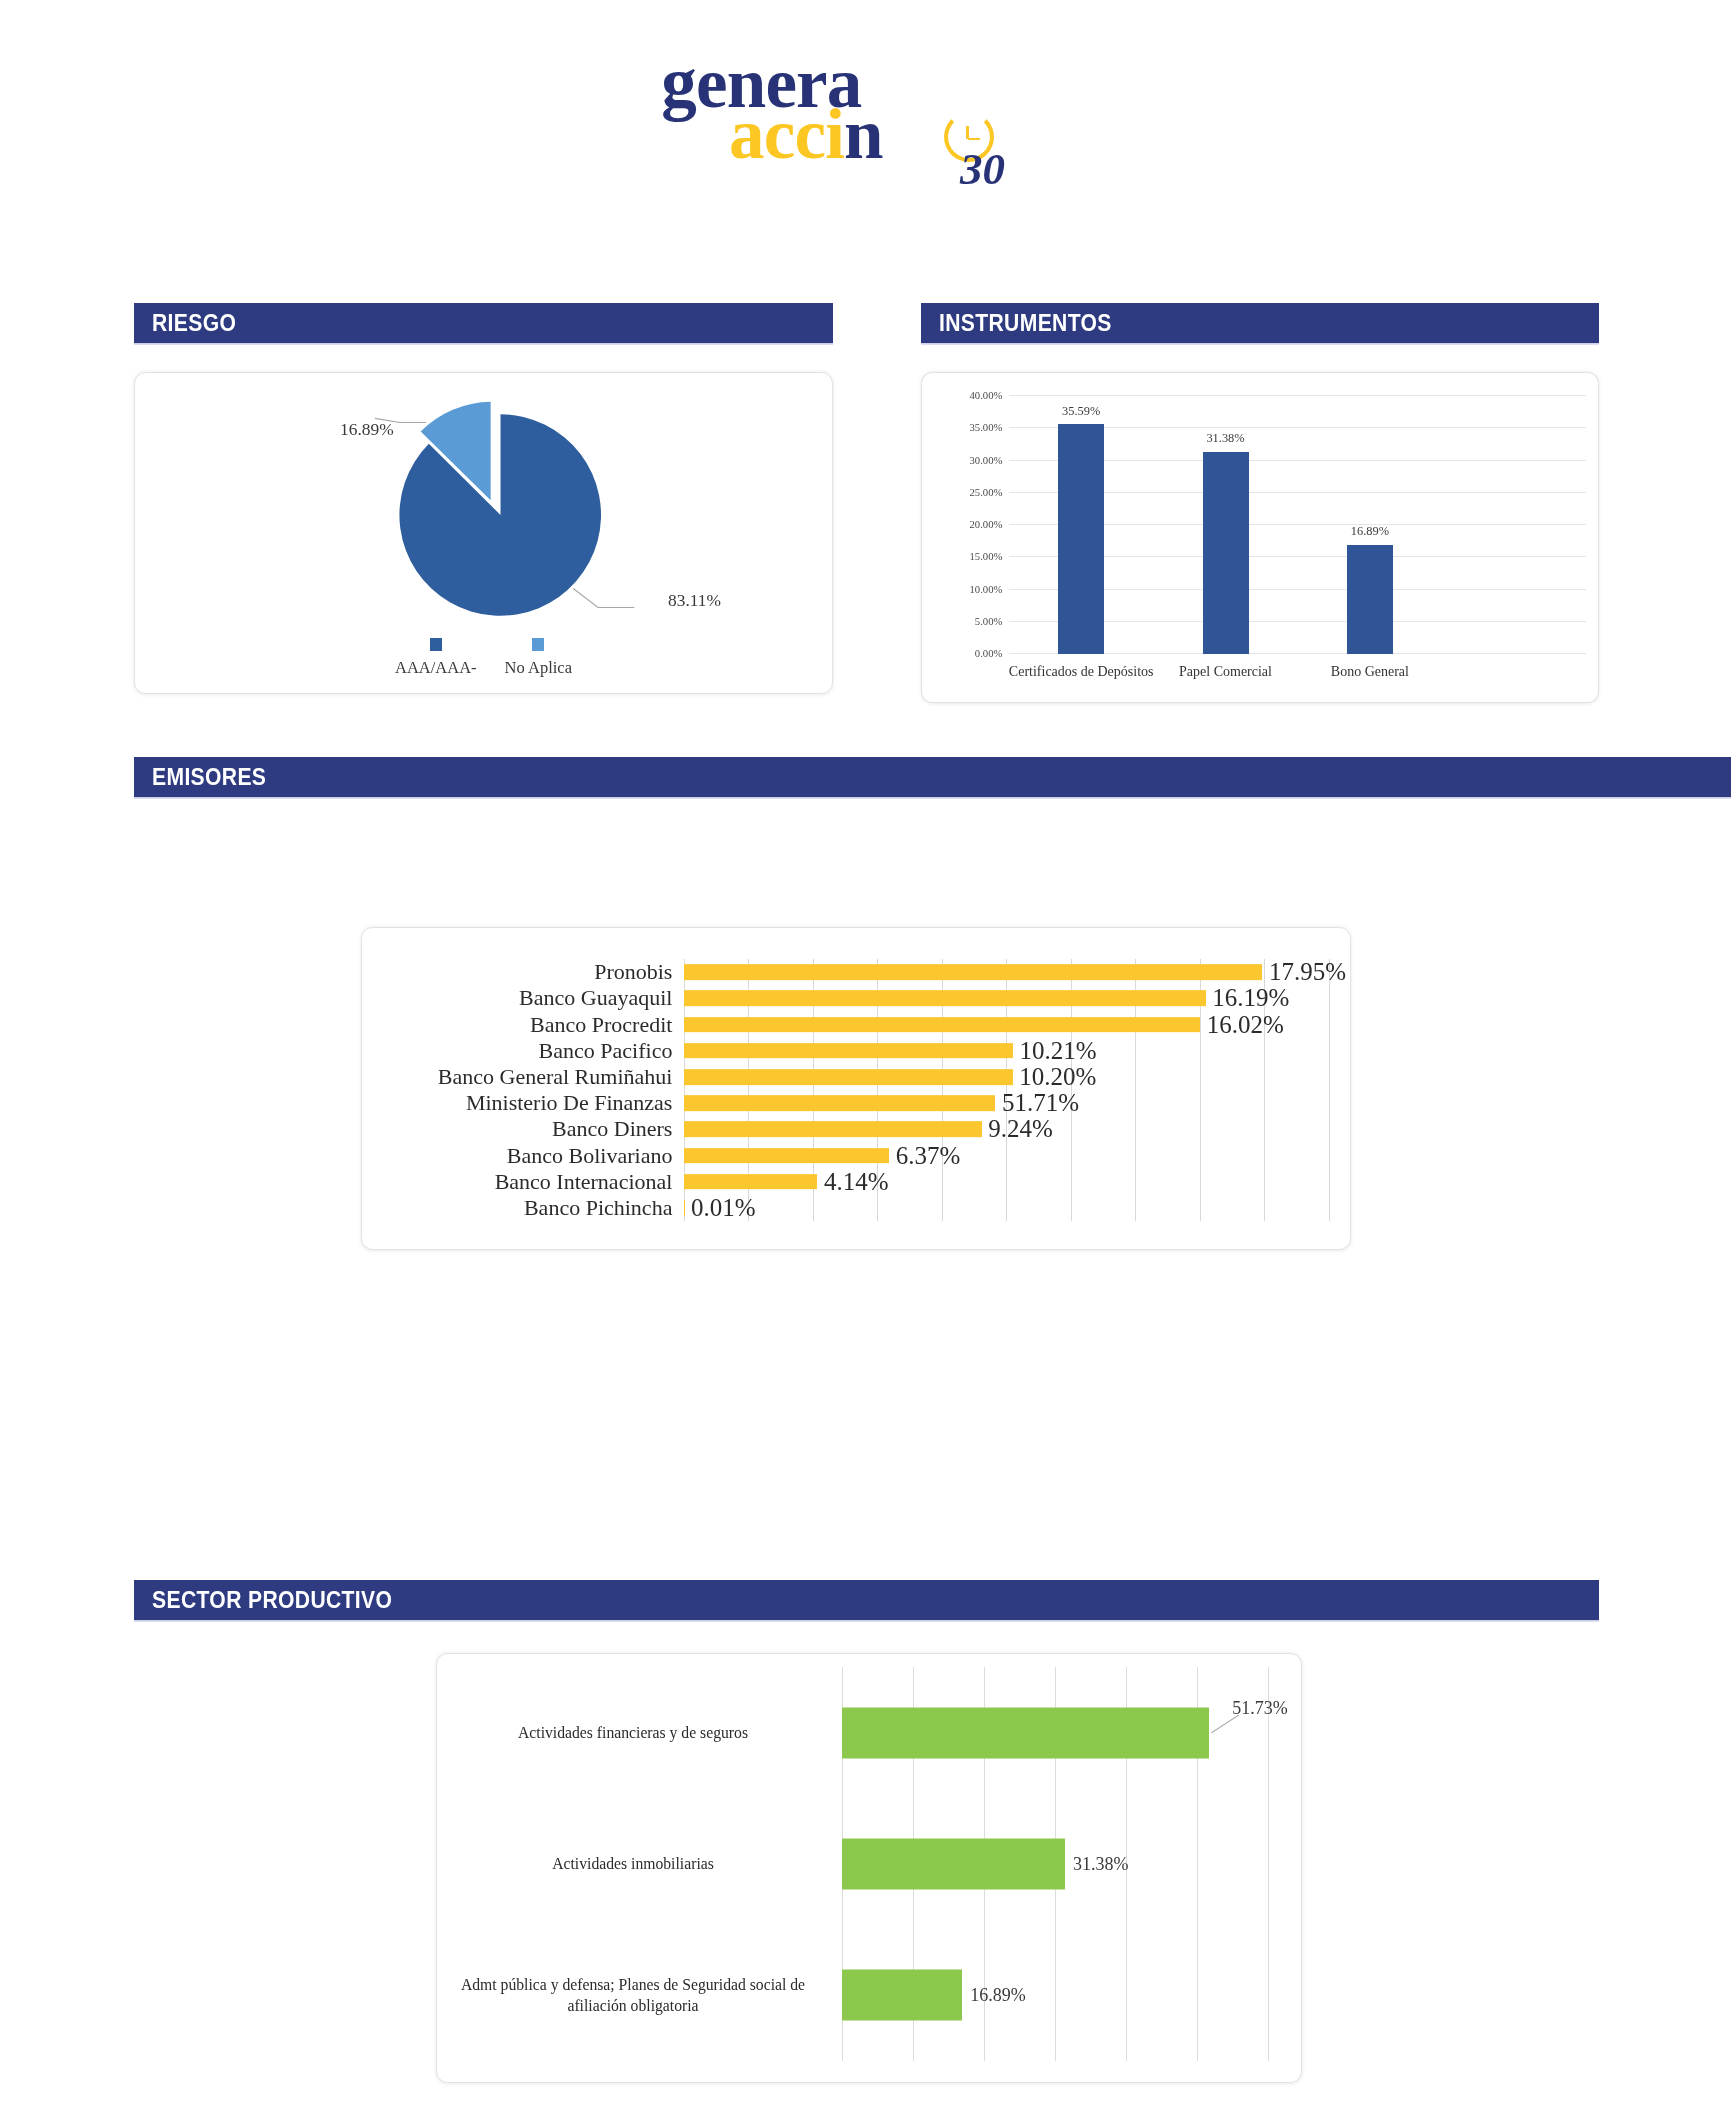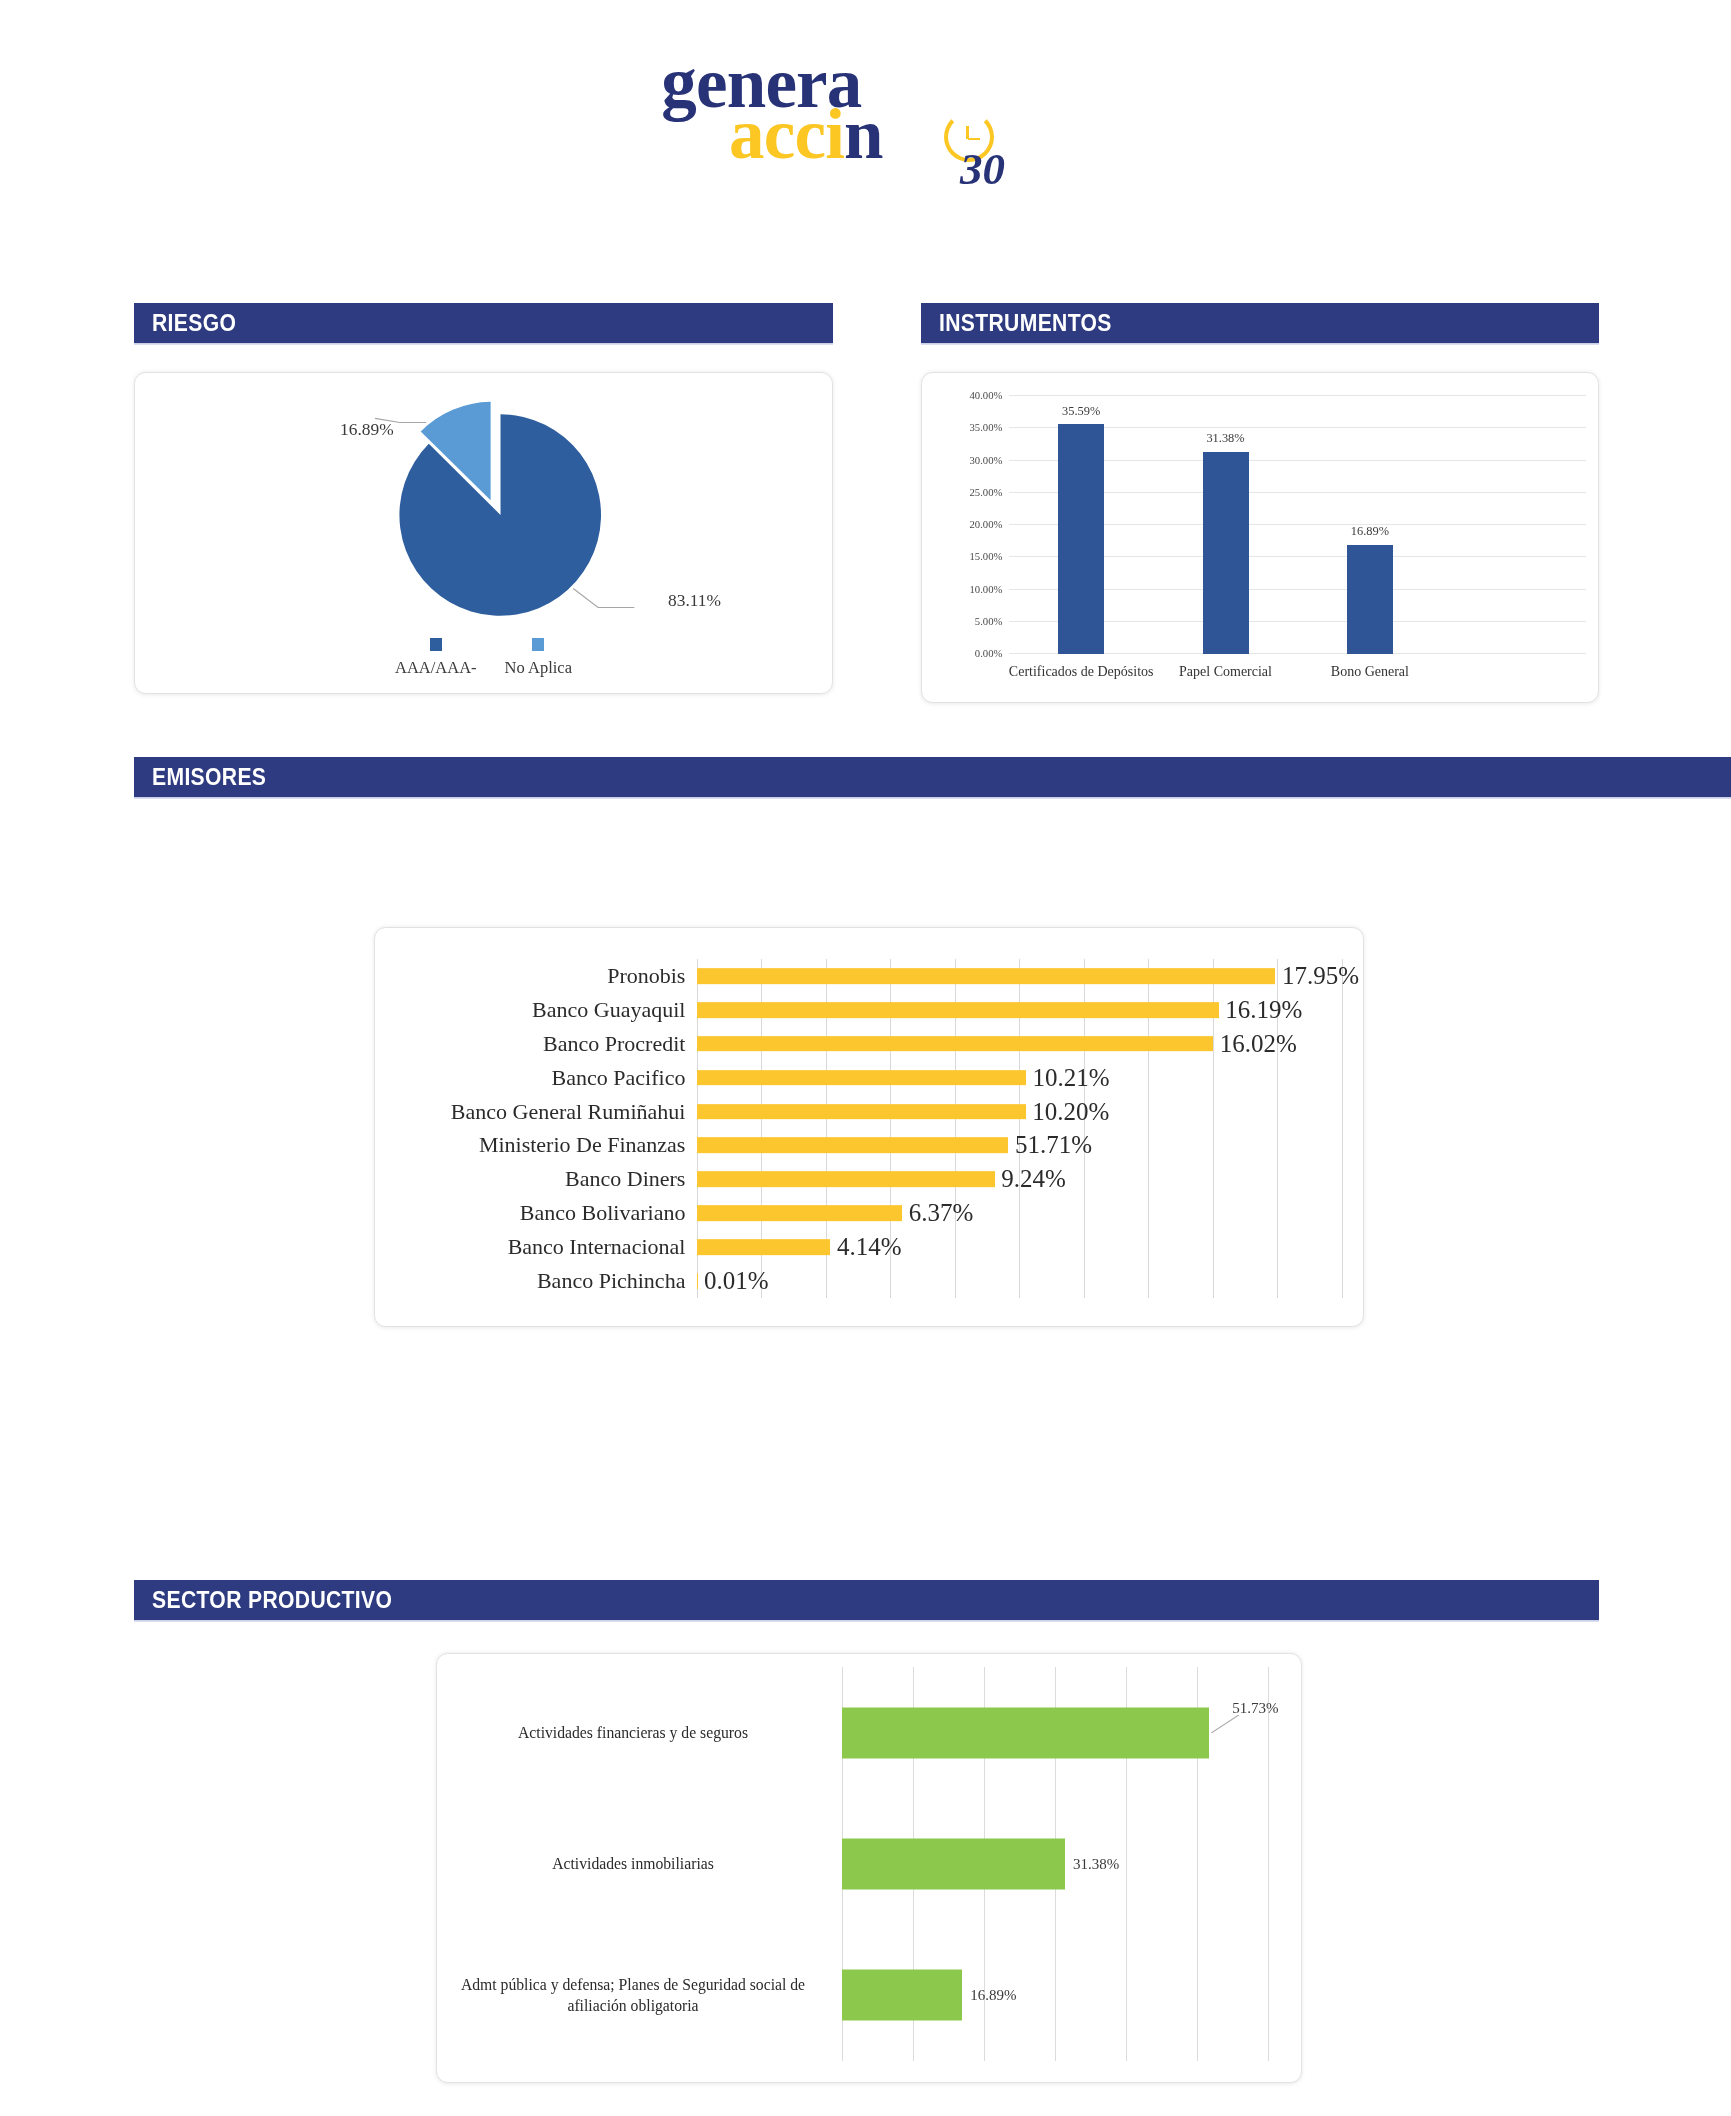--- a/index.html
+++ b/index.html
@@ -179,21 +179,21 @@
   .sbar-catlbl {
     position: absolute; right: calc(100% + 15px); top: 50%;
     transform: translateY(-50%);
     font-family: "Liberation Serif", serif;
     font-size: 15.7px; color: #2b2b2b; text-align: center;
     line-height: 1.35; width: 388px;
   }
   .sbar-vallbl {
     position: absolute; top: 50%; transform: translateY(-50%);
     font-family: "Liberation Serif", serif;
-    font-size: 15px; color: #3a3a3a; white-space: nowrap;
+    font-size: 18px; color: #3a3a3a; white-space: nowrap;
   }
   .leader { position: absolute; pointer-events: none; }
 </style>
 </head>
 <body>
 
 <div class="logo-wrap">
   <div class="logo-genera">genera</div>
   <div class="logo-accion">
     <span class="y">acci</span><span class="n">n</span>
@@ -283,21 +283,21 @@
           <div class="vbar-catlbl">Bono General</div>
         </div>
       </div>
   </div>
 </div>
 
 <div class="sec-header" style="left:134px; top:757px; width:1678px;">
   <span>EMISORES</span>
 </div>
 
-<div class="card" style="left:374px; top:927px; width:990px; height:400px;text-decoration:underline;">
+<div class="card" style="left:361px; top:927px; width:990px; height:323px;text-decoration:underline;">
   <div class="hbar-wrap">
     <div class="hbar-plot" id="hbar-plot">
         <div class="hbar-vgrid" style="left: 0%;"></div>
         <div class="hbar-vgrid" style="left: 10%;"></div>
         <div class="hbar-vgrid" style="left: 20%;"></div>
         <div class="hbar-vgrid" style="left: 30%;"></div>
         <div class="hbar-vgrid" style="left: 40%;"></div>
         <div class="hbar-vgrid" style="left: 50%;"></div>
         <div class="hbar-vgrid" style="left: 60%;"></div>
         <div class="hbar-vgrid" style="left: 70%;"></div>

